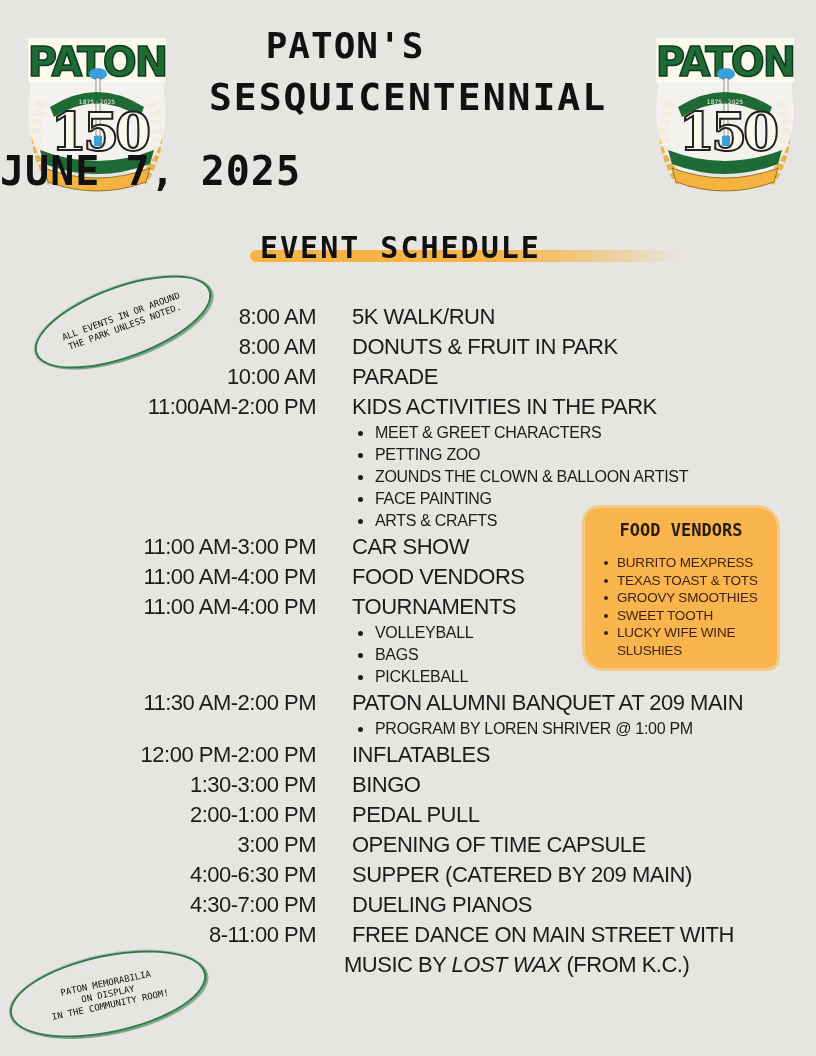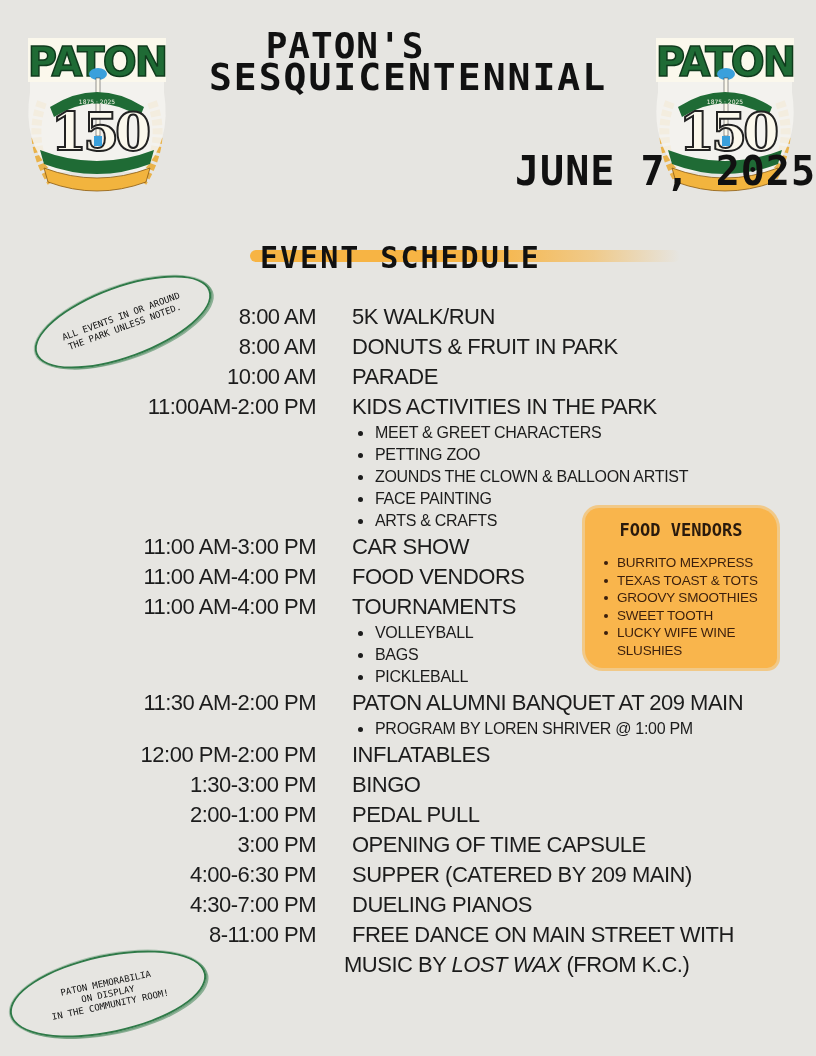--- a/index.html
+++ b/index.html
@@ -24,37 +24,37 @@
   }
   .logo.left { left: 22px; top: 32px; }
   .logo.right { left: 650px; top: 32px; }
 
   
   .title-line1 {
     position: absolute; left: 0; width: 690px; top: 26px;
     text-align: center; font-size: 36px; line-height: 40px;
   }
   .title-line2 {
-    position: absolute; left: 0; width: 816px; top: 56px;
+    position: absolute; left: 0; width: 816px; top: 76px;
     text-align: center; font-size: 38px; line-height: 42px; letter-spacing: 2px;
   }
   .date {
     position: absolute; left: 0; width: 816px; top: 146px;
-    text-align: right; font-size: 40px; line-height: 50px;
+    text-align: left; font-size: 40px; line-height: 50px;
   }
   .schedule-heading-wrap {
     position: absolute; left: 250px; top: 228px; width: 430px; height: 44px;
   }
   .brush {
     position: absolute; left: 0; top: 22px; height: 12px; width: 430px;
     background: linear-gradient(90deg, #f7b444 0%, #f7b444 55%, rgba(247,180,68,0.55) 80%, rgba(247,180,68,0) 100%);
     border-radius: 8px;
   }
   .schedule-heading {
-    position: absolute; left: 10px; top: 2px; font-size: 30px; line-height: 36px; letter-spacing: 2px; margin-top: 10px;
+    position: absolute; left: 10px; top: 2px; font-size: 30px; line-height: 36px; letter-spacing: 2px;
   }
 
   
   .oval-note {
     position: absolute;
     border: 2px solid #2f7a48;
     border-radius: 50%;
     box-shadow: 0 0 0 1px rgba(47,122,72,0.35), 2px 2px 0 0 rgba(47,122,72,0.5);
     display: flex; align-items: center; justify-content: center;
     text-align: center;

